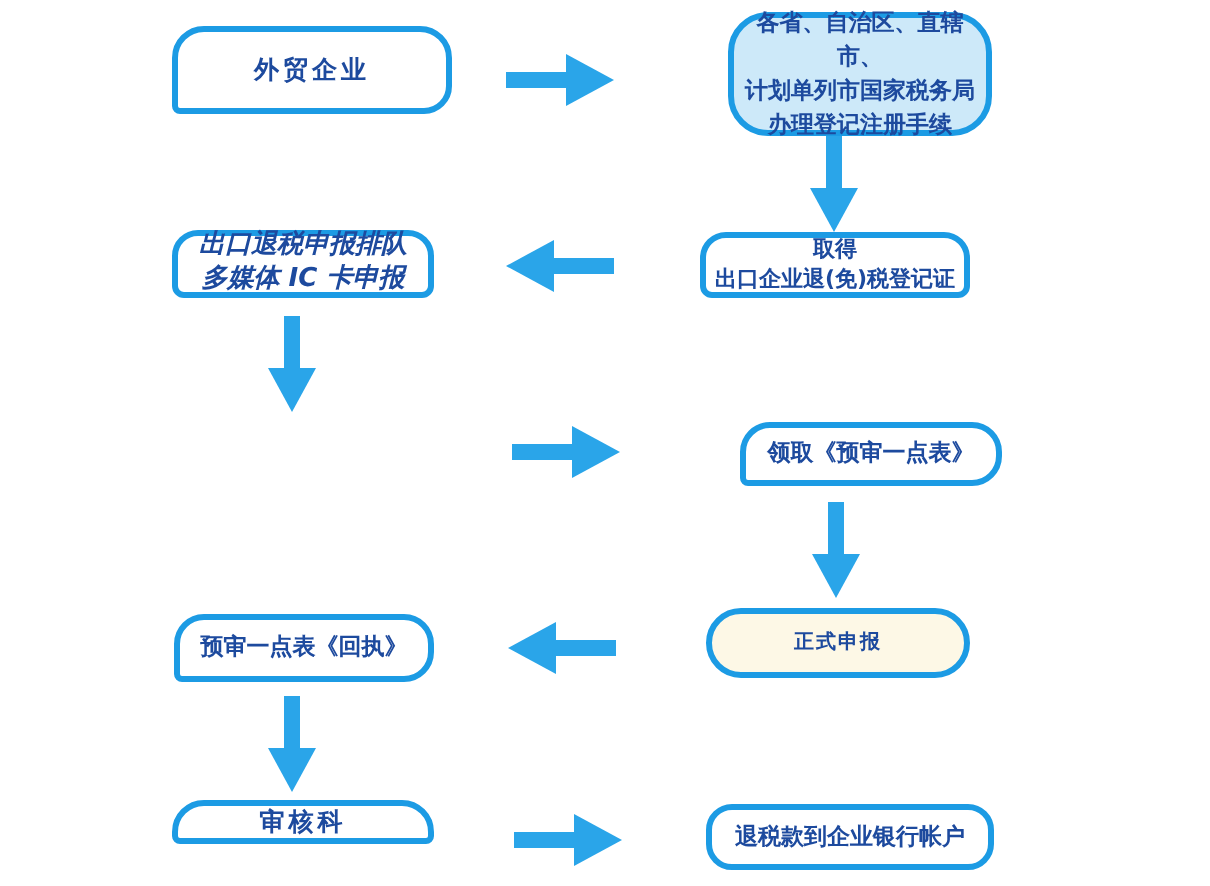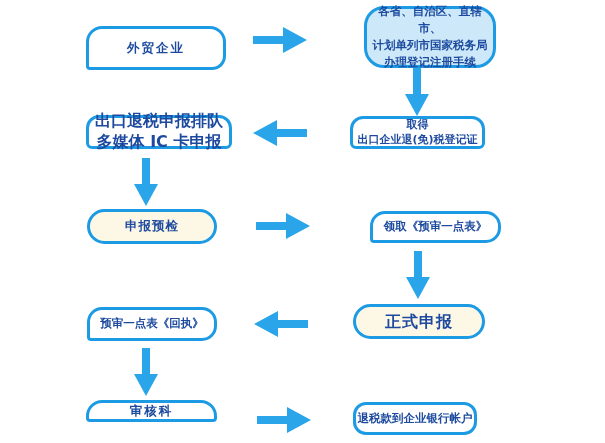--- a/index.html
+++ b/index.html
@@ -25,30 +25,30 @@
     display: flex;
     align-items: center;
     justify-content: center;
     text-align: center;
     white-space: pre-line;
     line-height: 1.35;
   }
   .cream { background: var(--fill-cream, #fdf8e6); }
   .lightblue { background: var(--fill-lightblue, #cde9f9); }
 
-  .n1  { left: 86px;  top: 13px;  width: 140px; height: 44px; border-radius: 16px 16px 14px 4px; font-size: 12.5px; letter-spacing: 2px; margin-top: 13px; }
+  .n1  { left: 86px;  top: 13px;  width: 140px; height: 44px; border-radius: 16px 16px 14px 4px; font-size: 12.5px; letter-spacing: 2px; }
   .n2  { left: 352px; top: 6px;   width: 132px; height: 62px; border-radius: 20px; font-size: 11.5px; line-height: 1.5; margin-left: 12px; }
   .n3  { left: 350px; top: 116px; width: 135px; height: 33px; border-radius: 13px 13px 6px 6px; font-size: 11px; line-height: 1.3; text-align: center; }
-  .n4  { left: 86px;  top: 115px; width: 146px; height: 34px; border-radius: 13px 13px 6px 6px; font-size: 16px; line-height: 1.3; }
+  .n4  { left: 86px;  top: 115px; width: 131px; height: 34px; border-radius: 13px 13px 6px 6px; font-size: 13px; line-height: 1.3; font-style: italic; }
   .n5  { left: 87px;  top: 209px; width: 130px; height: 35px; border-radius: 18px; font-size: 12.5px; letter-spacing: 1px; }
   .n6  { left: 352px; top: 211px; width: 131px; height: 32px; border-radius: 15px 15px 15px 4px; font-size: 11.5px; margin-left: 18px; }
-  .n7  { left: 353px; top: 304px; width: 132px; height: 35px; border-radius: 18px; font-size: 16px; letter-spacing: 1px; }
+  .n7  { left: 353px; top: 304px; width: 132px; height: 35px; border-radius: 18px; font-size: 10px; letter-spacing: 1px; }
   .n8  { left: 87px;  top: 307px; width: 130px; height: 34px; border-radius: 15px 15px 15px 4px; font-size: 11.5px; }
   .n9  { left: 86px;  top: 400px; width: 131px; height: 22px; border-radius: 16px 16px 4px 4px; font-size: 12.5px; letter-spacing: 2px; }
-  .n10 { left: 353px; top: 402px; width: 124px; height: 33px; border-radius: 13px; font-size: 11.5px; text-align: center; }
+  .n10 { left: 353px; top: 402px; width: 144px; height: 33px; border-radius: 13px; font-size: 11.5px; text-align: center; }
 
   svg.arrow { position: absolute; display: block; }
   .a-r1 { left: 253px; top: 27px;  }
   .a-d1 { left: 404px; top: 68px;  }
   .a-l1 { left: 253px; top: 120px; }
   .a-d2 { left: 133px; top: 158px; }
   .a-r2 { left: 256px; top: 213px; }
   .a-d3 { left: 405px; top: 251px; }
   .a-l2 { left: 254px; top: 311px; }
   .a-d4 { left: 133px; top: 348px; }
@@ -84,21 +84,20 @@
   </svg>
 
   <div class="node n4">出口退税申报排队
 多媒体 IC 卡申报</div>
 
   <svg class="arrow a-d2" width="26" height="48">
     <rect x="9" y="0" width="8" height="27" fill="#2aa5e9"></rect>
     <polygon points="1,26 25,26 13,48" fill="#2aa5e9"></polygon>
   </svg>
 
-  <div class="node n5 cream">申报预检</div>
 
   <svg class="arrow a-r2" width="54" height="26">
     <rect x="0" y="9" width="31" height="8" fill="#2aa5e9"></rect>
     <polygon points="30,0 54,13 30,26" fill="#2aa5e9"></polygon>
   </svg>
 
   <div class="node n6">领取《预审一点表》</div>
 
   <svg class="arrow a-d3" width="26" height="48">
     <rect x="9" y="0" width="8" height="27" fill="#2aa5e9"></rect>

